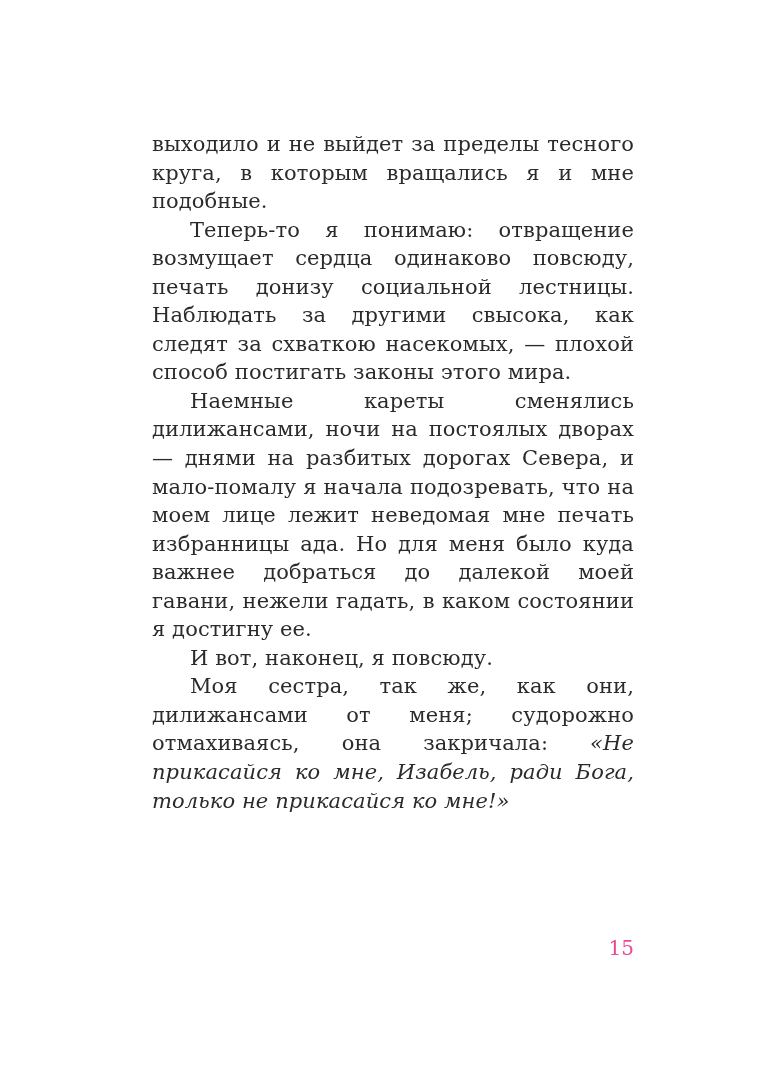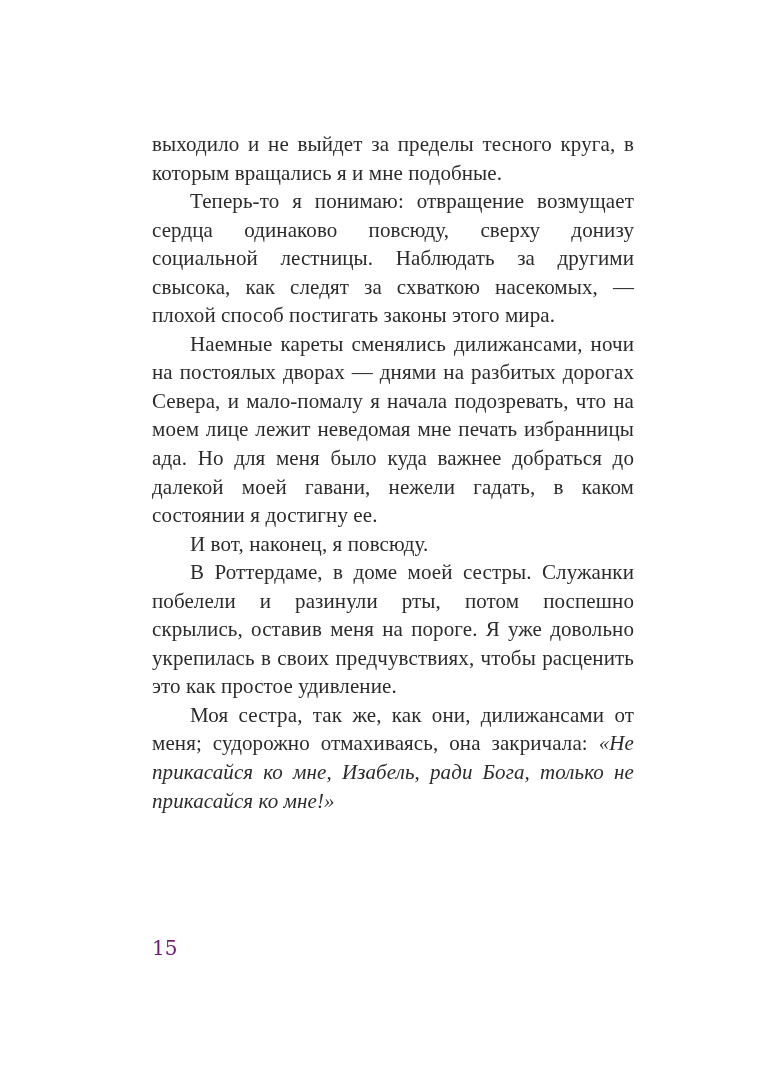--- a/index.html
+++ b/index.html
@@ -22,46 +22,44 @@
     top: 130px;
     width: 482px;
     font-size: 21px;
     line-height: 1.36;
     text-align: justify;
     letter-spacing: 0.1px;
   }
   .text-block p {
     margin: 0;
     padding: 0;
-    font-family: Liberation Serif, serif;
   }
   .text-block p.indent {
     text-indent: 38px;
   }
   .text-block em {
     font-style: italic;
   }
   .page-number {
     position: absolute;
     left: 152px;
     top: 936px;
     width: 482px;
-    text-align: left;
+    text-align: right;
     font-size: 20px;
-    color: #701a75;
+    color: #ec4899;
   }
 </style>
 </head>
 <body>
 
 <div class="book-page">
   <div class="text-block">
     <p class="para">выходило и не выйдет за пределы тесного круга, в которым вращались я и мне подобные.</p>
-    <p class="para indent">Теперь-то я понимаю: отвращение возмущает сердца одинаково повсюду, сверху донизу социальной лестницы. Наблюдать за другими свысока, как следят за схваткою насекомых, — плохой способ постигать законы этого мира.</p>
+    <p class="para indent">Теперь-то я понимаю: отвращение возмущает сердца одинаково повсюду, печать донизу социальной лестницы. Наблюдать за другими свысока, как следят за схваткою насекомых, — плохой способ постигать законы этого мира.</p>
     <p class="para indent">Наемные кареты сменялись дилижансами, ночи на постоялых дворах — днями на разбитых дорогах Севера, и мало-помалу я начала подозревать, что на моем лице лежит неведомая мне печать избранницы ада. Но для меня было куда важнее добраться до далекой моей гавани, нежели гадать, в каком состоянии я достигну ее.</p>
     <p class="para indent">И вот, наконец, я повсюду.</p>
-    <p class="para indent">В Роттердаме, в доме моей сестры. Служанки побелели и разинули рты, потом поспешно скрылись, оставив меня на пороге. Я уже довольно укрепилась в своих предчувствиях, чтобы расценить это как простое удивление.</p>
     <p class="para indent">
       <span>Моя сестра, так же, как они, дилижансами от меня; судорожно отмахиваясь, она закричала: </span><em>«Не прикасайся ко мне, Изабель, ради Бога, только не прикасайся ко мне!»</em>
     </p>
   </div>
   <div class="page-number">15</div>
 </div>
 
 </body></html>

